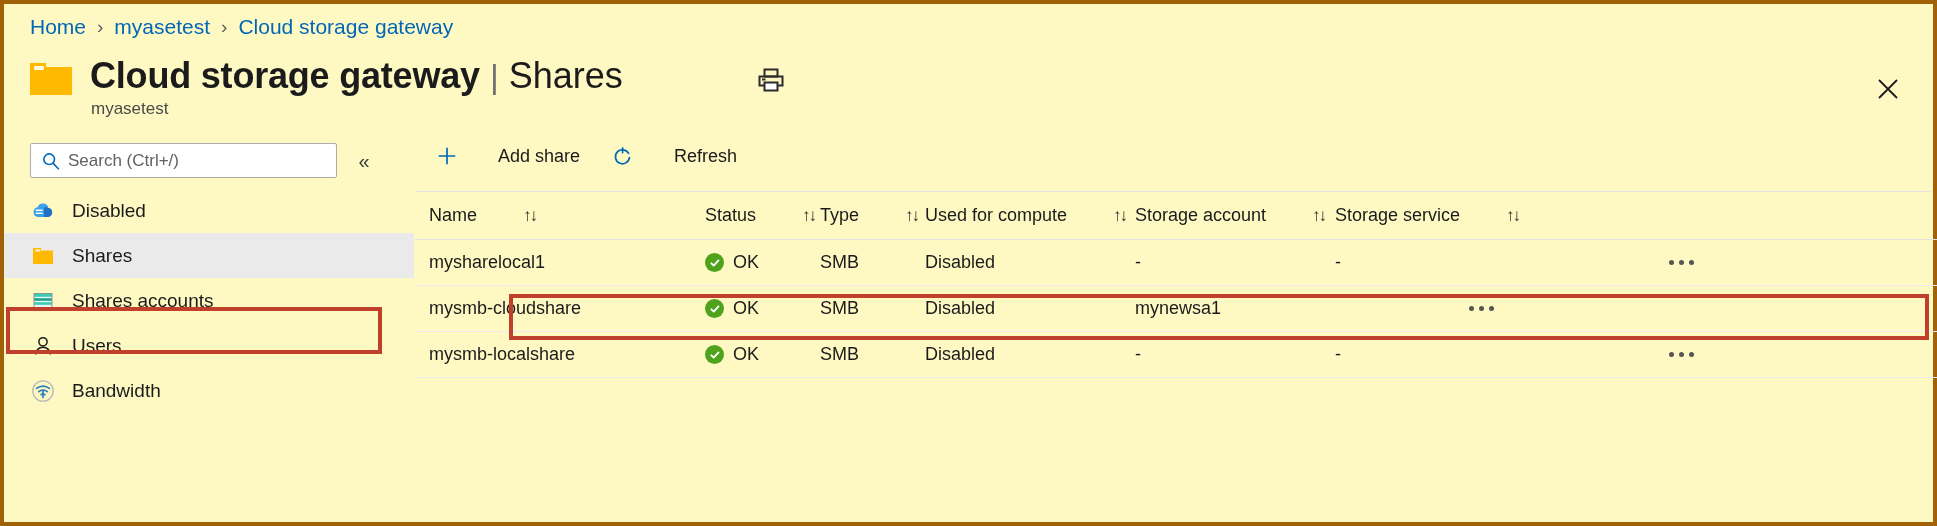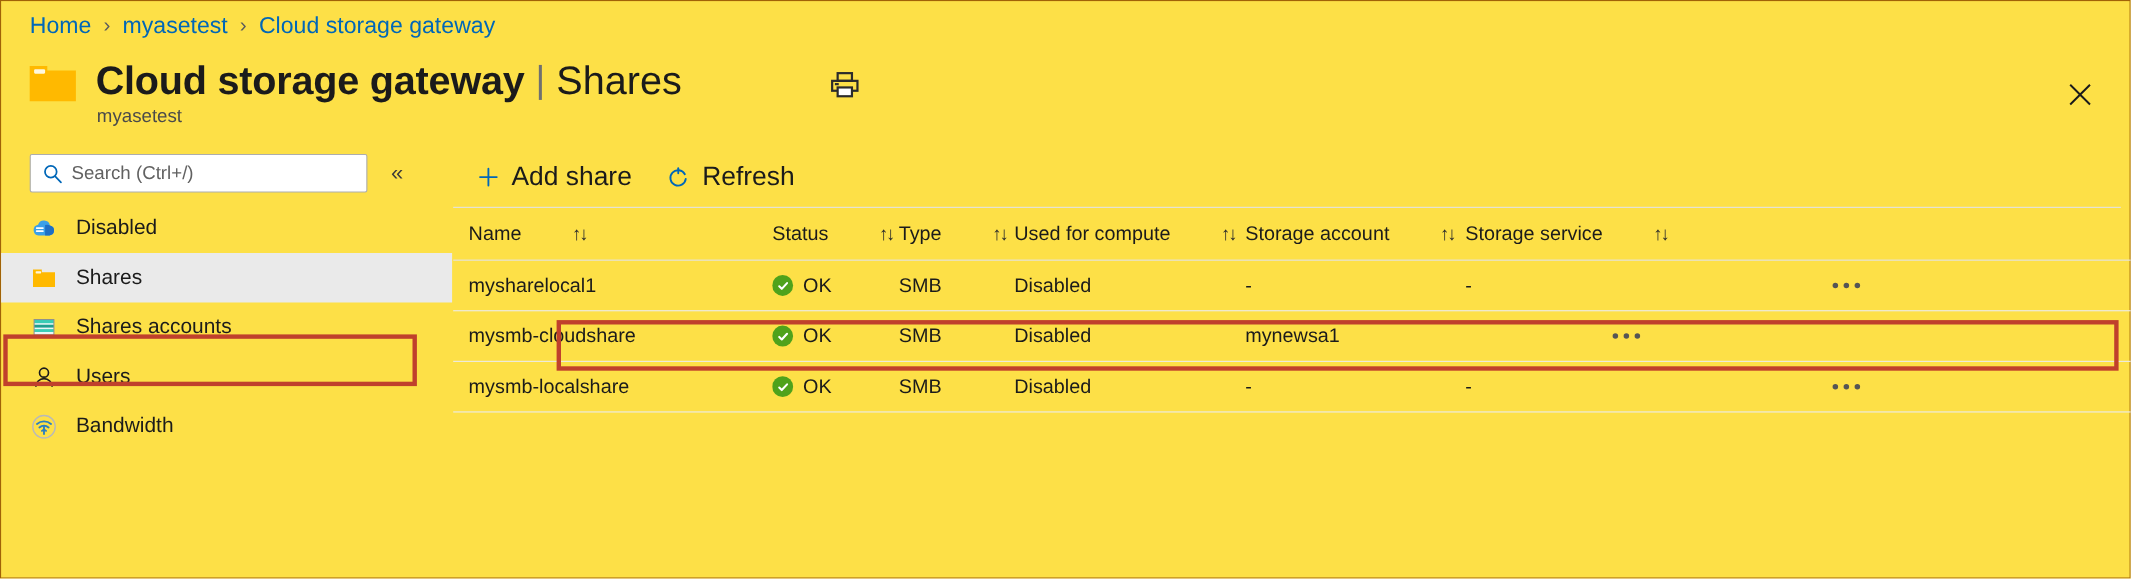--- a/index.html
+++ b/index.html
@@ -8,22 +8,22 @@
     height: 526px;
     background: #ffffff;
     font-family: "Liberation Sans", sans-serif;
     color: #1b1b1b;
     overflow: hidden;
   }
   .page {
     position: relative;
     width: 1937px;
     height: 526px;
-    background: #fde047;
-    border: 1px solid #a16207;
+    background: #fef9c3;
+    border: 4px solid #a16207;
   }
 
   
   .breadcrumb {
     position: absolute;
     left: 26px; top: 8px;
     height: 30px;
     display: flex;
     align-items: center;
     font-size: 21px;
@@ -158,28 +158,29 @@
   .toolbar {
     position: absolute;
     left: 0; top: 12px;
     height: 44px;
     display: flex;
     align-items: center;
     padding-left: 10px;
   }
   .tool-btn {
     display: flex;
-    align-items: center;
+    align-items: flex-start;
     height: 36px;
     padding: 0 12px;
     margin-right: 8px;
     cursor: pointer;
     color: #1b1b1b;
-    font-size: 24px;
+    font-size: 18px;
     white-space: nowrap;
+    gap: 30px;
   }
   .tool-btn .ti { display: flex; align-items: center; margin-right: 11px; }
   .toolbar-rule {
     position: absolute;
     left: 0; top: 61px;
     width: 1516px; height: 1px;
     background: #e3e3e3;
   }
 
   

